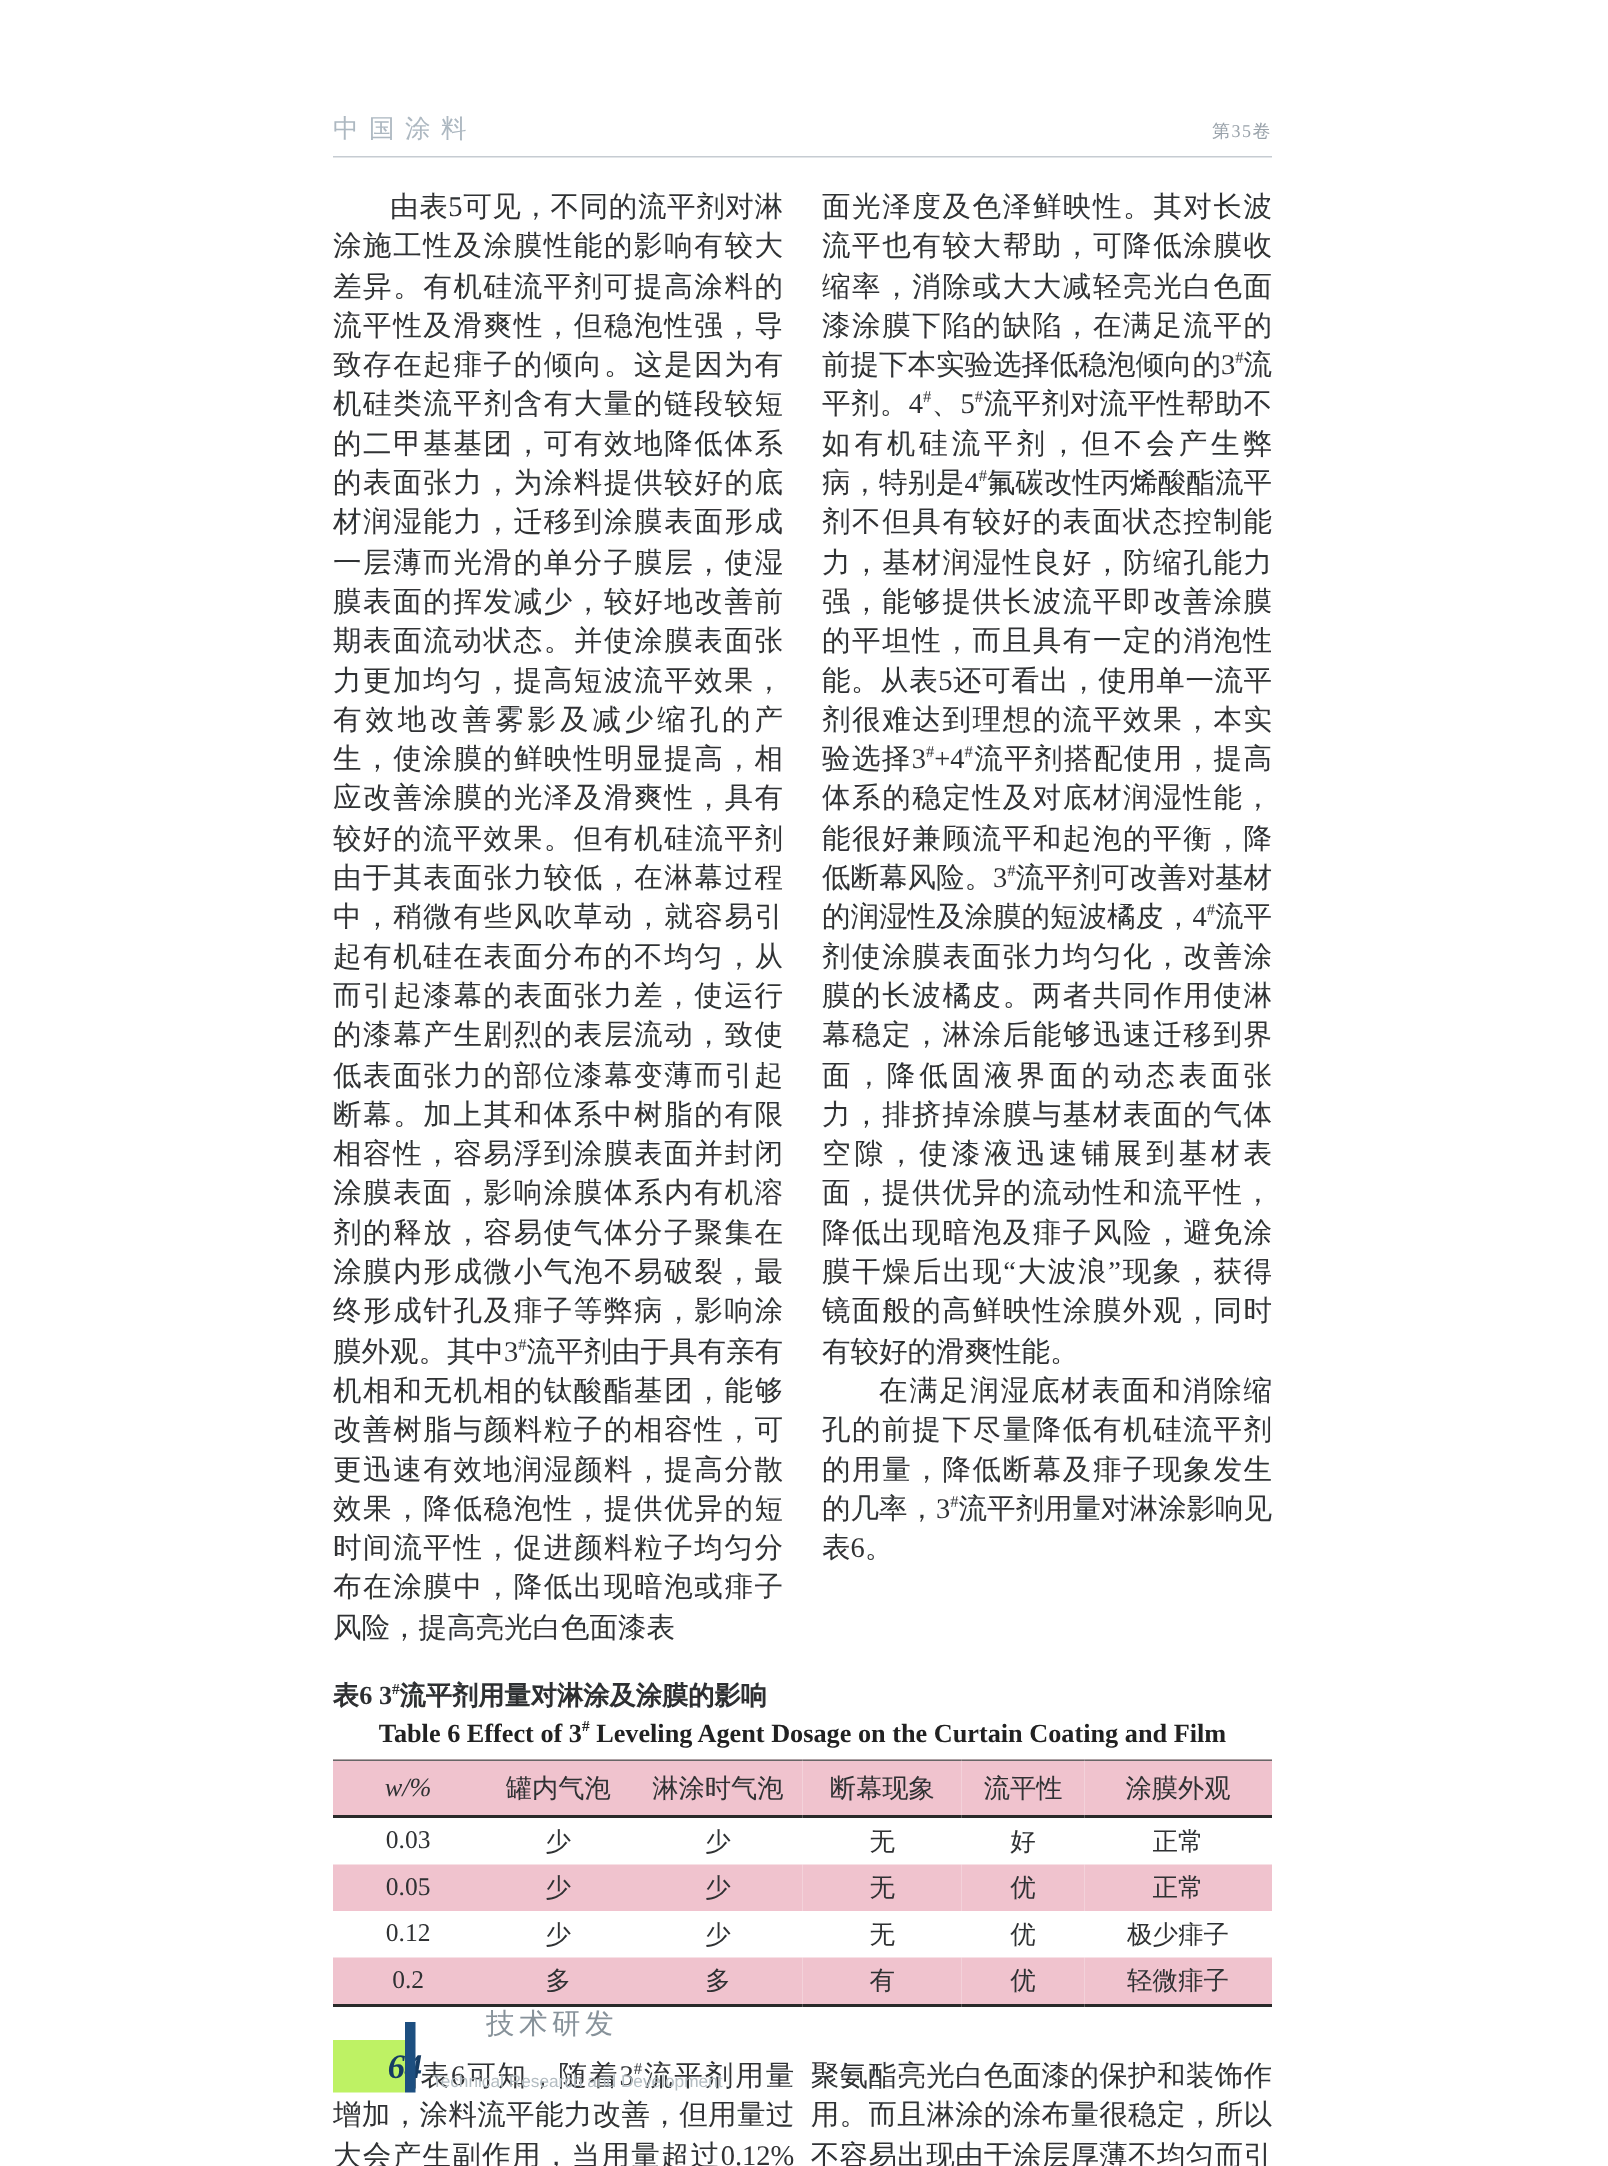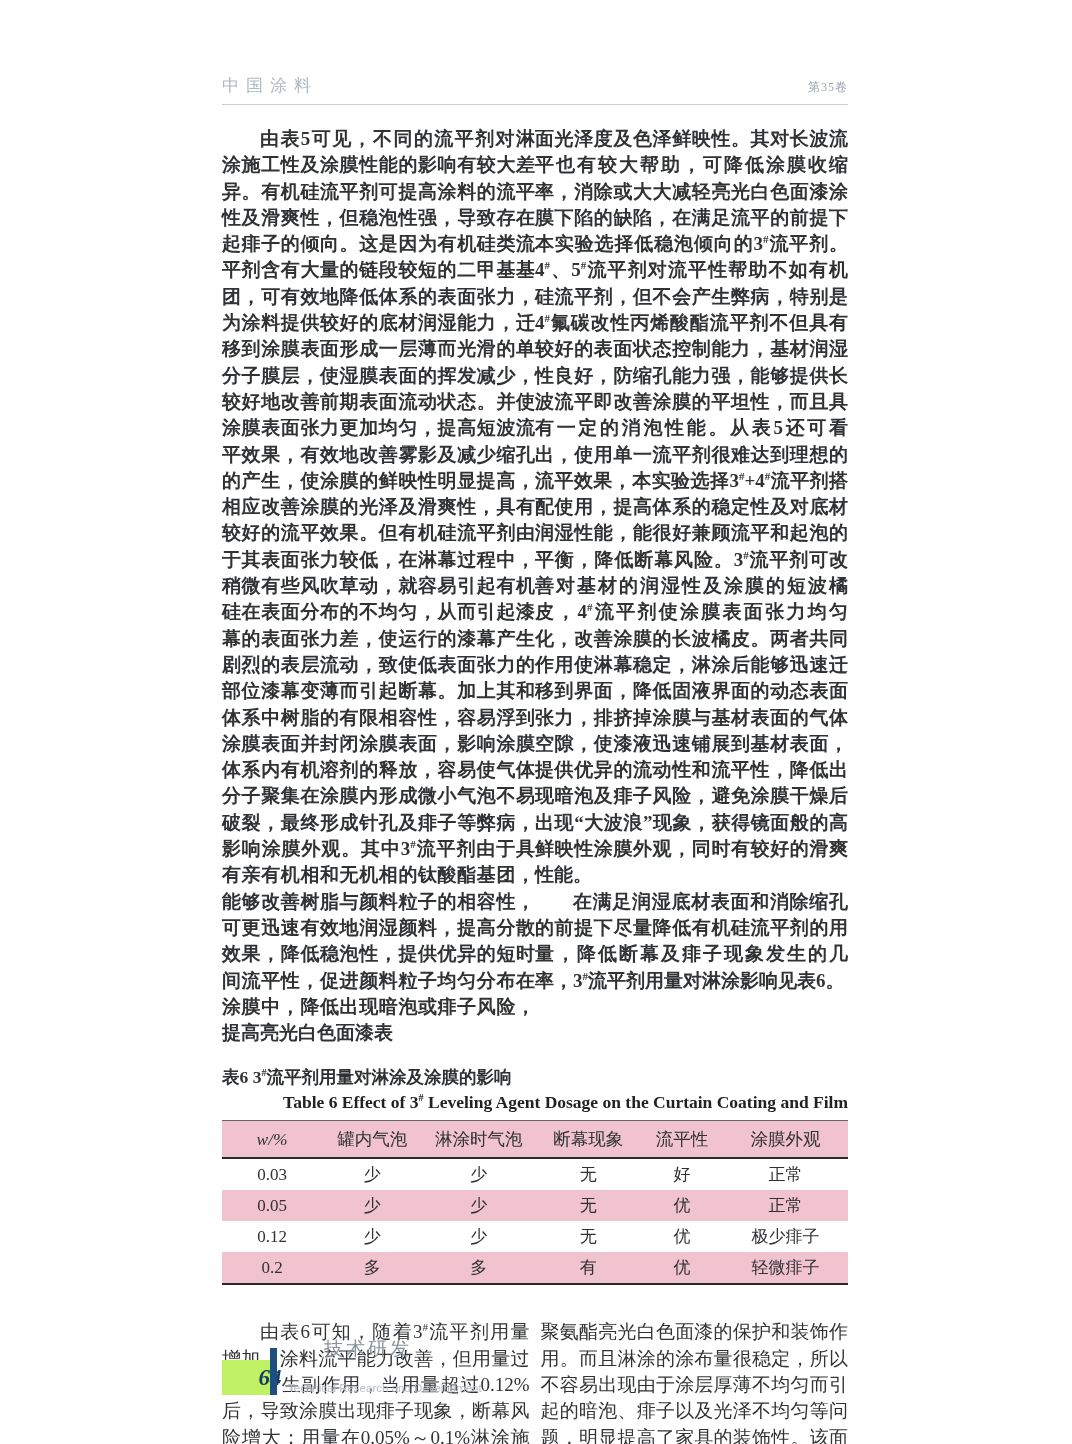--- a/index.html
+++ b/index.html
@@ -18,30 +18,30 @@
   
   .running-head {
     display:flex; justify-content:space-between; align-items:baseline;
     border-bottom:1px solid #c6ccd2;
     padding-bottom:7px;
   }
   .journal-name { color:#adb8c1; font-size:17px; letter-spacing:7px; }
   .volume { color:#9aa3ab; font-size:12px; letter-spacing:1px; }
 
   
-  .columns { display:flex; margin-top:21px;font-weight:bold; }
+  .columns { display:flex; gap:26px; margin-top:21px; }
   .col { width:404px; font-size:19px; line-height:26.3px; text-align:justify; color:#303234; }
   .col p { text-align:justify; }
   .indent { text-indent:2em; }
   sup.hash { font-size:0.58em; vertical-align:super; line-height:0; }
 
   
   .table-section { margin-top:19px; }
   .tbl-caption-zh { text-align:left; font-size:17.5px; font-weight:bold; color:#2e3032; }
-  .tbl-caption-en { text-align:right; font-size:17.5px; font-weight:bold; color:#222; margin-top:3px; }
+  .tbl-caption-en { text-align:center; font-size:17.5px; font-weight:bold; color:#222; margin-top:3px; }
   table.data {
     width:100%; border-collapse:collapse; margin-top:7px;
     border-top:1px solid #666; border-bottom:2px solid #2a2a2a;
     font-size:17px; color:#2f3133;
   }
   table.data th {
     background:#f0c3ce; font-weight:normal; font-size:17.5px;
     padding:6px 4px; border-bottom:2px solid #2a2a2a;
   }
   table.data td { text-align:center; padding:4px 4px; height:29px; }

